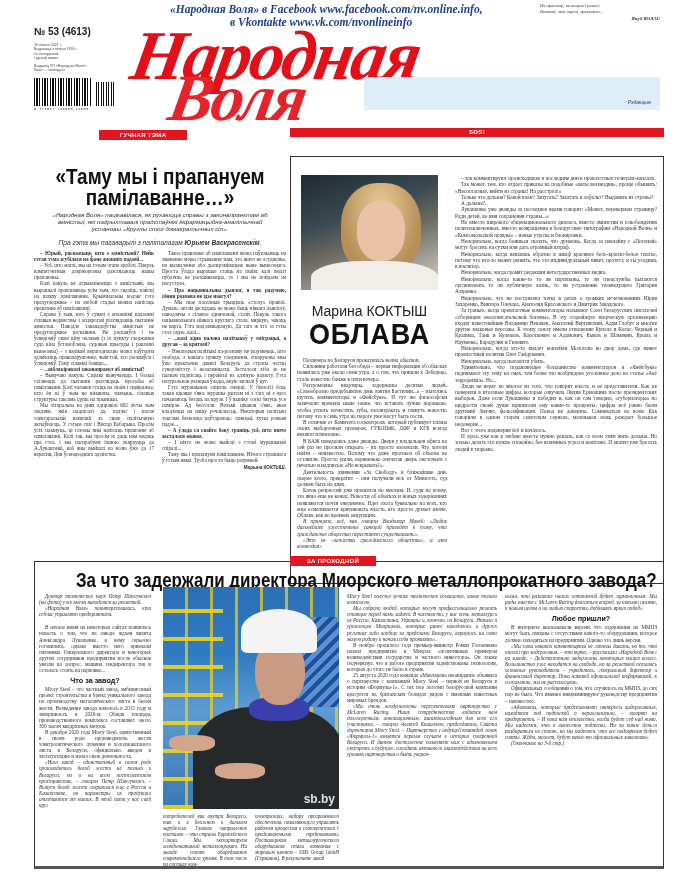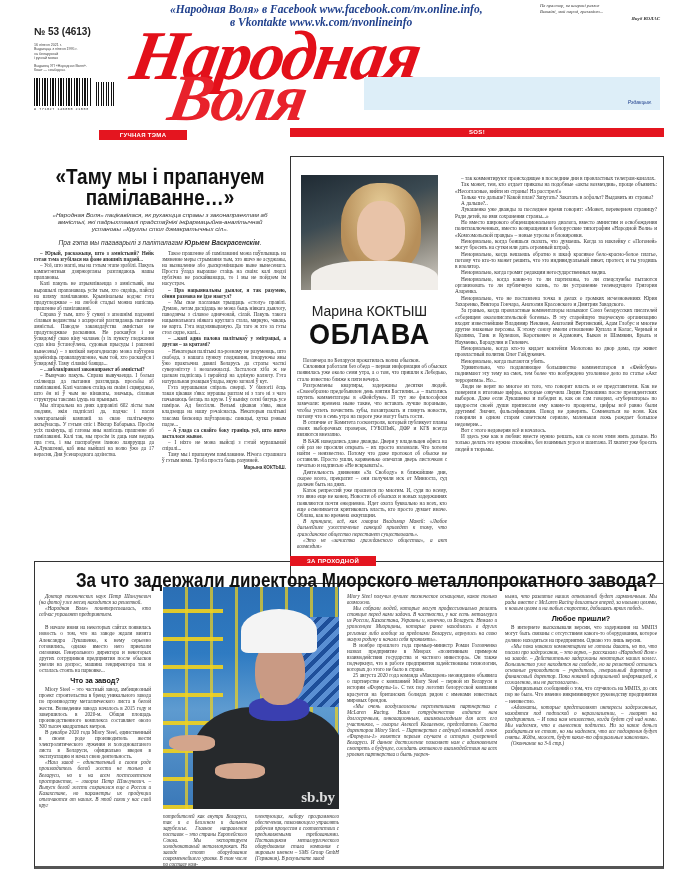--- a/index.html
+++ b/index.html
@@ -71,21 +71,21 @@
     background: linear-gradient(180deg,#2b6fb5 0%,#2f7bc2 30%,#5e9bd0 55%,#3a78b8 100%); }
   .b-photo .scaf1 { position:absolute; left:0; top:0; width:60px; height:222px; background: repeating-linear-gradient(0deg,#f2d21d 0 4px, transparent 4px 28px); opacity:0.9; }
   .b-photo .scaf2 { position:absolute; left:0; top:0; width:176px; height:222px; background: repeating-linear-gradient(90deg, transparent 0 22px, #f3d31c 22px 25px); opacity:0.7; }
   .b-photo .stairs { position:absolute; right:0; top:30px; width:60px; height:90px; background: repeating-linear-gradient(135deg,#1e4f9a 0 4px,#5a8fd3 4px 9px); }
   .b-photo .jacket { position:absolute; left:30px; top:120px; width:150px; height:110px; background:#26292c; border-radius:40% 40% 0 0; }
   .b-photo .collar { position:absolute; left:86px; top:110px; width:60px; height:24px; background:#3a3fb0; border-radius:40%; }
   .b-photo .head { position:absolute; left:92px; top:52px; width:50px; height:66px; background:#c99a84; border-radius:45%; }
   .b-photo .helmet { position:absolute; left:78px; top:22px; width:76px; height:44px; background:#f4f4f4; border-radius:50% 50% 10% 10%; }
   .b-photo .hand1 { position:absolute; left:6px; top:148px; width:46px; height:16px; background:#d3a58c; border-radius:40%; }
   .b-photo .hand2 { position:absolute; left:52px; top:176px; width:50px; height:16px; background:#d3a58c; border-radius:40%; }
-  .b-photo .credit { position:absolute; right:4px; bottom:3px; font-family:Liberation Serif, serif; font-weight:bold; color:rgba(255,255,255,0.85); font-size:15px;margin-left:28px; }
+  .b-photo .credit { position:absolute; right:4px; bottom:3px; font-family:Liberation Sans, sans-serif; font-weight:bold; color:rgba(255,255,255,0.85); font-size:12px;margin-left:28px; }
   .subhead { font-family:"Liberation Sans", sans-serif; font-weight:bold; text-align:center; font-size:7.2px; margin:5px 0 2px; color:#111; text-indent:0 !important; }
   .it { font-style: italic; }
 </style>
 </head>
 <body>
 
 <header class="masthead">
   <div class="social">
     <span class="l1">«Народная Воля» в Facebook www.facebook.com/nv.online.info,</span>
     <span class="l2">в Vkontakte www.vk.com/nvonlineinfo</span>

